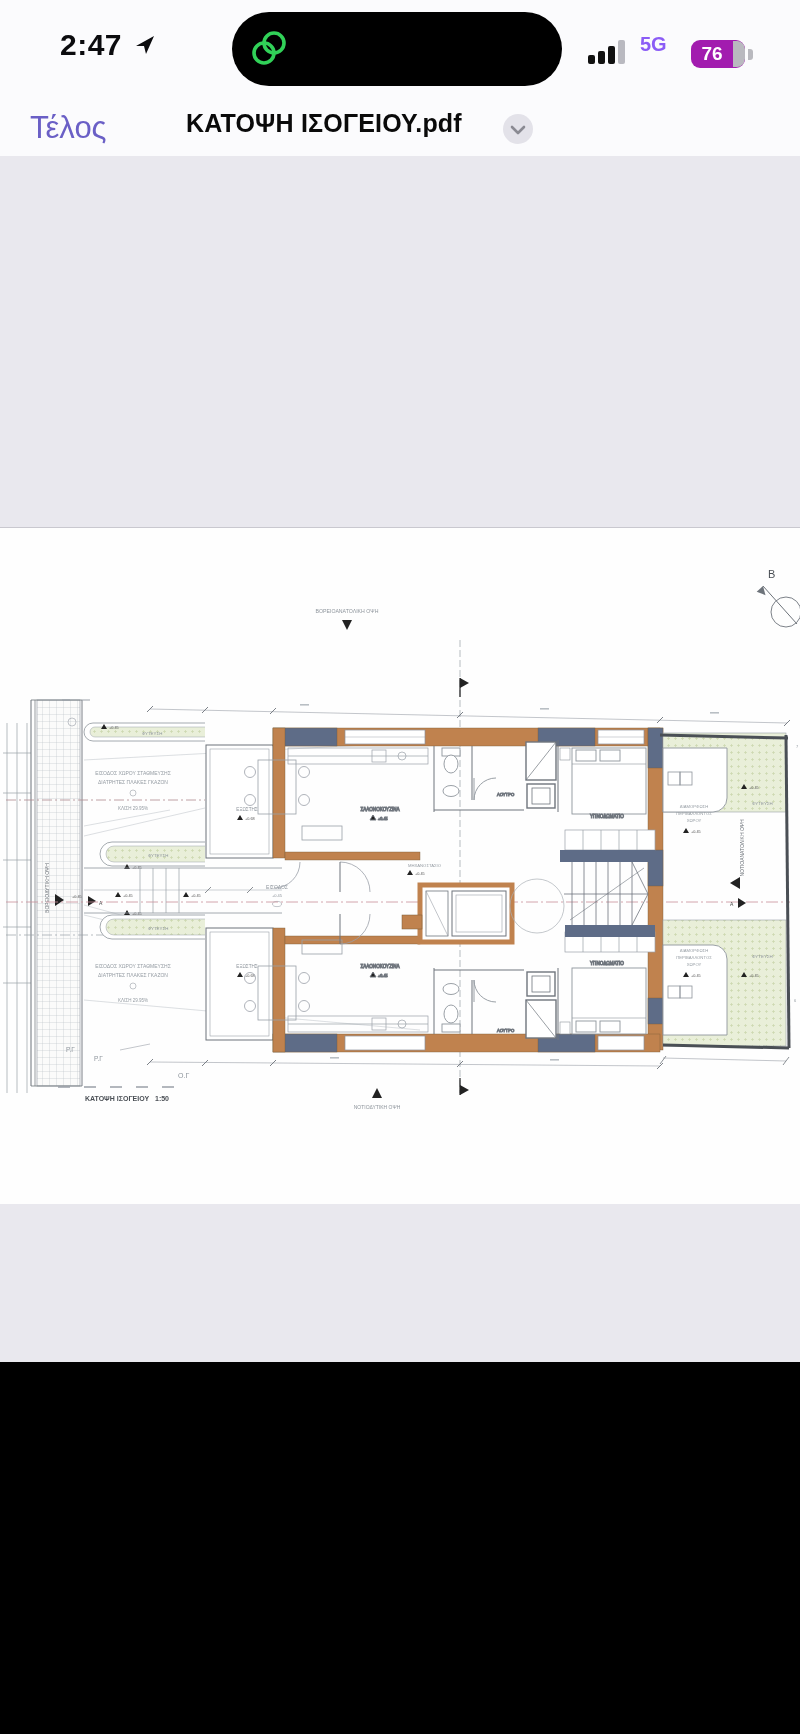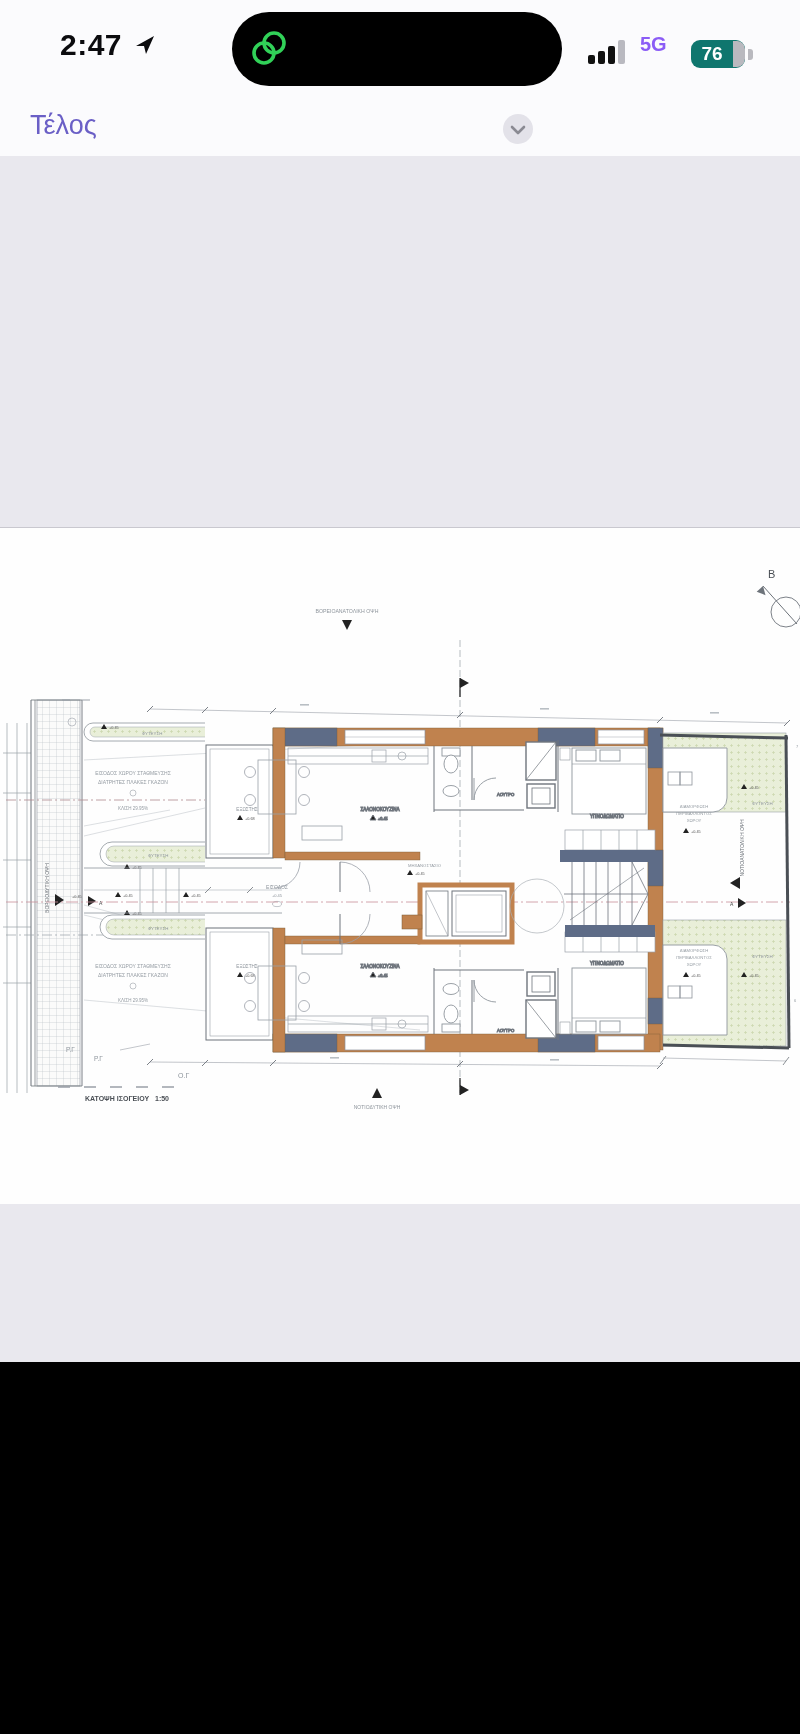--- a/index.html
+++ b/index.html
@@ -7,25 +7,25 @@
           font-family:"Liberation Sans", sans-serif;}
   .statusnav{position:absolute;left:0;top:0;width:800px;height:156px;background:#FBFBFD;}
   .time{position:absolute;left:60px;top:28px;font-size:30px;font-weight:bold;color:#0b0b0e;letter-spacing:.5px;}
   .locarrow{position:absolute;left:134px;top:34px;}
   .island{position:absolute;left:232px;top:12px;width:330px;height:74px;background:#000;border-radius:38px;}
   .island svg{position:absolute;left:16px;top:17px;}
   .bars{position:absolute;left:588px;top:40px;width:40px;height:24px;}
   .bars i{position:absolute;bottom:0;width:7px;border-radius:2px;background:#111;}
   .bar4{background:#b9b9c0 !important;}
   .net5g{position:absolute;left:640px;top:33px;font-size:20px;font-weight:600;color:#8b5cf6;}
-  .batt{position:absolute;left:691px;top:40px;width:54px;height:28px;border-radius:9px;background:#0f766e;overflow:hidden;}
+  .batt{position:absolute;left:691px;top:40px;width:54px;height:28px;border-radius:9px;background:#a21caf;overflow:hidden;}
   .batt .rest{position:absolute;right:0;top:1px;width:12px;height:26px;background:#b9b9bf;border-radius:0 8px 8px 0;}
   .batt span{position:absolute;left:0;top:3px;width:42px;text-align:center;color:#fff;font-size:19px;font-weight:bold;}
   .battcap{position:absolute;left:748px;top:49px;width:5px;height:11px;background:#b9b9bf;border-radius:0 3px 3px 0;}
-  .done{position:absolute;left:30px;top:110px;font-size:27px;color:#6A5FC6;}
+  .done{position:absolute;left:30px;top:110px;font-size:31px;color:#6A5FC6;}
   .navtitle{position:absolute;left:186px;top:109px;font-size:25px;font-weight:bold;color:#0a0a0a;letter-spacing:.2px;}
   .chev{position:absolute;left:503px;top:114px;width:30px;height:30px;border-radius:15px;background:#E3E2E9;}
   .grayband-top{position:absolute;left:0;top:156px;width:800px;height:371px;background:#E9E8EE;border-bottom:2px solid #c9c8cf;}
   .page{position:absolute;left:0;top:528px;width:800px;height:676px;background:#FEFEFE;box-shadow:0 1px 0 #cfcfd5;}
   .grayband-bottom{position:absolute;left:0;top:1204px;width:800px;height:198px;background:#E9E8EE;}
   .toolbar{position:absolute;left:0;top:1402px;width:800px;height:332px;background:#F1F0F5;border-top:1px solid #dddce2;}
   .homebar{position:absolute;left:258px;top:1711px;width:284px;height:11px;border-radius:6px;background:#0a0a0a;}
   svg text{font-family:"Liberation Sans", sans-serif;}
 </style>
 </head>
@@ -55,20 +55,21 @@
         <i class="bar4" style="left:30px;height:24px;"></i>
     </div>
     <div class="net5g">5G</div>
     <div class="batt">
       <div class="rest"></div>
       <span>76</span>
     </div>
     <div class="battcap"></div>
 
     <div class="done">Τέλος</div>
+    <div class="navtitle">ΚΑΤΟΨΗ ΙΣΟΓΕΙΟΥ.pdf</div>
     <div class="chev">
       <svg width="30" height="30" viewBox="0 0 30 30">
         <path d="M9 13 L15 19 L21 13" fill="none" stroke="#8A8A92" stroke-width="2.6" stroke-linecap="round" stroke-linejoin="round"></path>
       </svg>
     </div>
   </div>
 
   <div class="grayband-top"></div>
 
   <div class="page">

